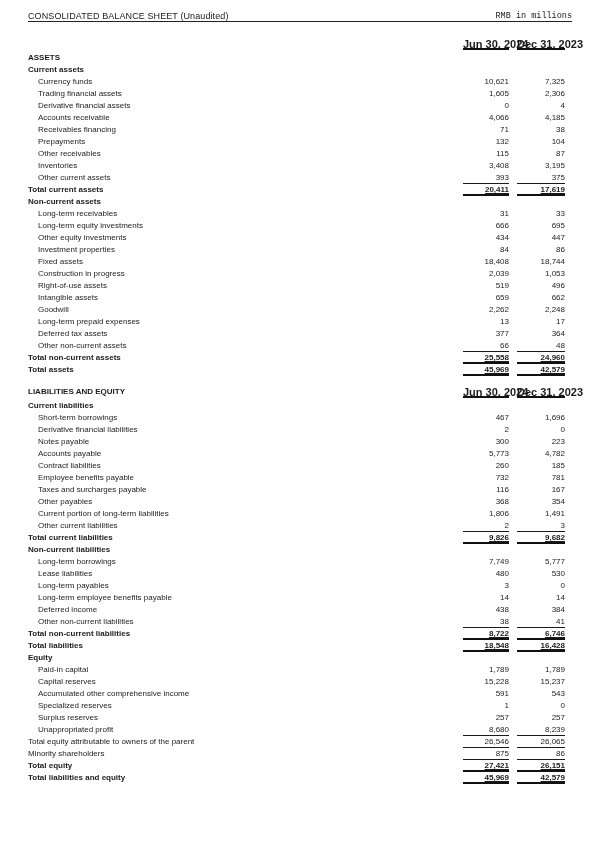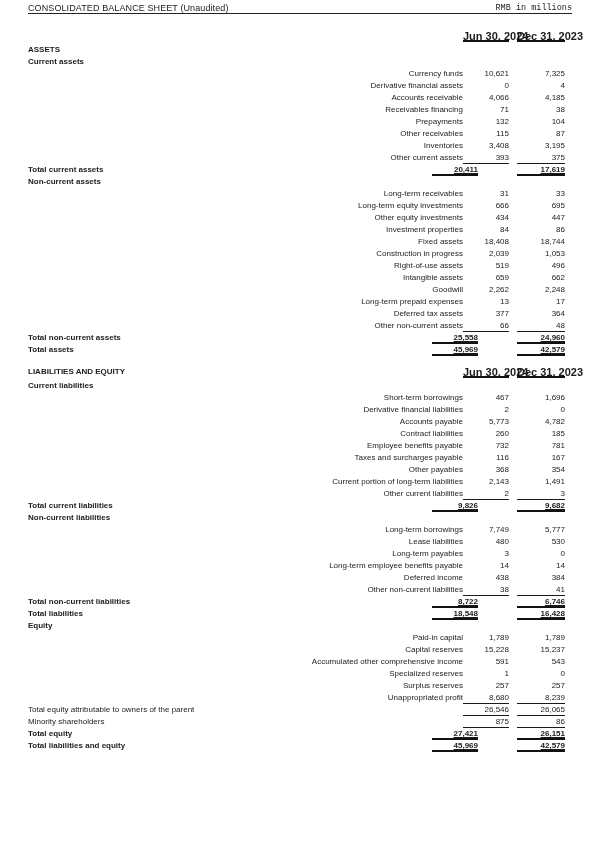--- a/index.html
+++ b/index.html
@@ -16,20 +16,21 @@
     box-sizing: border-box;
     padding: 0 28px;
     font-family: "Liberation Sans", sans-serif;
     color: #1c1c1c;
     background: #ffffff;
   }
   .doc-header {
     display: flex;
     justify-content: space-between;
     align-items: flex-end;
+    padding-top: 8px;
     height: 13px;
     border-bottom: 1.5px solid #222;
   }
   .doc-title {
     font-size: 9px;
     letter-spacing: 0.1px;
   }
   .unit-label {
     font-size: 8.5px;
     font-family: Liberation Mono, monospace;
@@ -38,22 +39,22 @@
     display: flex;
     align-items: flex-end;
     height: 12px;
   }
   .label {
     flex: 1;
     font-size: 8px;
     line-height: 12px;
     white-space: nowrap;
   }
-  .label.indent { padding-left: 10px; text-align: right; }
-  .bold, .row.bold .label { font-weight: 700; gap: 31px; }
+  .label.indent { padding-left: 10px; }
+  .bold, .row.bold .label { font-weight: 700; }
   .val {
     display: block;
     box-sizing: border-box;
     width: 46px;
     height: 12px;
     line-height: 12px;
     font-size: 8px;
     text-align: right;
     white-space: nowrap;
   }
@@ -97,20 +98,25 @@
         <span class="label">Current assets</span>
         <span class="val v1"></span>
         <span class="val v2"></span>
       </div>
       <div class="row">
         <span class="label indent">Currency funds</span>
         <span class="val v1">10,621</span>
         <span class="val v2">7,325</span>
       </div>
       <div class="row">
+        <span class="label indent">Trading financial assets</span>
+        <span class="val v1">1,605</span>
+        <span class="val v2">2,306</span>
+      </div>
+      <div class="row">
         <span class="label indent">Derivative financial assets</span>
         <span class="val v1">0</span>
         <span class="val v2">4</span>
       </div>
       <div class="row">
         <span class="label indent">Accounts receivable</span>
         <span class="val v1">4,066</span>
         <span class="val v2">4,185</span>
       </div>
       <div class="row">
@@ -238,20 +244,25 @@
         <span class="label indent">Short-term borrowings</span>
         <span class="val v1">467</span>
         <span class="val v2">1,696</span>
       </div>
       <div class="row">
         <span class="label indent">Derivative financial liabilities</span>
         <span class="val v1">2</span>
         <span class="val v2">0</span>
       </div>
       <div class="row">
+        <span class="label indent">Notes payable</span>
+        <span class="val v1">300</span>
+        <span class="val v2">223</span>
+      </div>
+      <div class="row">
         <span class="label indent">Accounts payable</span>
         <span class="val v1">5,773</span>
         <span class="val v2">4,782</span>
       </div>
       <div class="row">
         <span class="label indent">Contract liabilities</span>
         <span class="val v1">260</span>
         <span class="val v2">185</span>
       </div>
       <div class="row">
@@ -264,21 +275,21 @@
         <span class="val v1">116</span>
         <span class="val v2">167</span>
       </div>
       <div class="row">
         <span class="label indent">Other payables</span>
         <span class="val v1">368</span>
         <span class="val v2">354</span>
       </div>
       <div class="row">
         <span class="label indent">Current portion of long-term liabilities</span>
-        <span class="val v1">2,143</span>
+        <span class="val v1">1,806</span>
         <span class="val v2">1,491</span>
       </div>
       <div class="row rule-thin">
         <span class="label indent">Other current liabilities</span>
         <span class="val v1">2</span>
         <span class="val v2">3</span>
       </div>
       <div class="row rule-thick bold">
         <span class="label">Total current liabilities</span>
         <span class="val v1">9,826</span>

